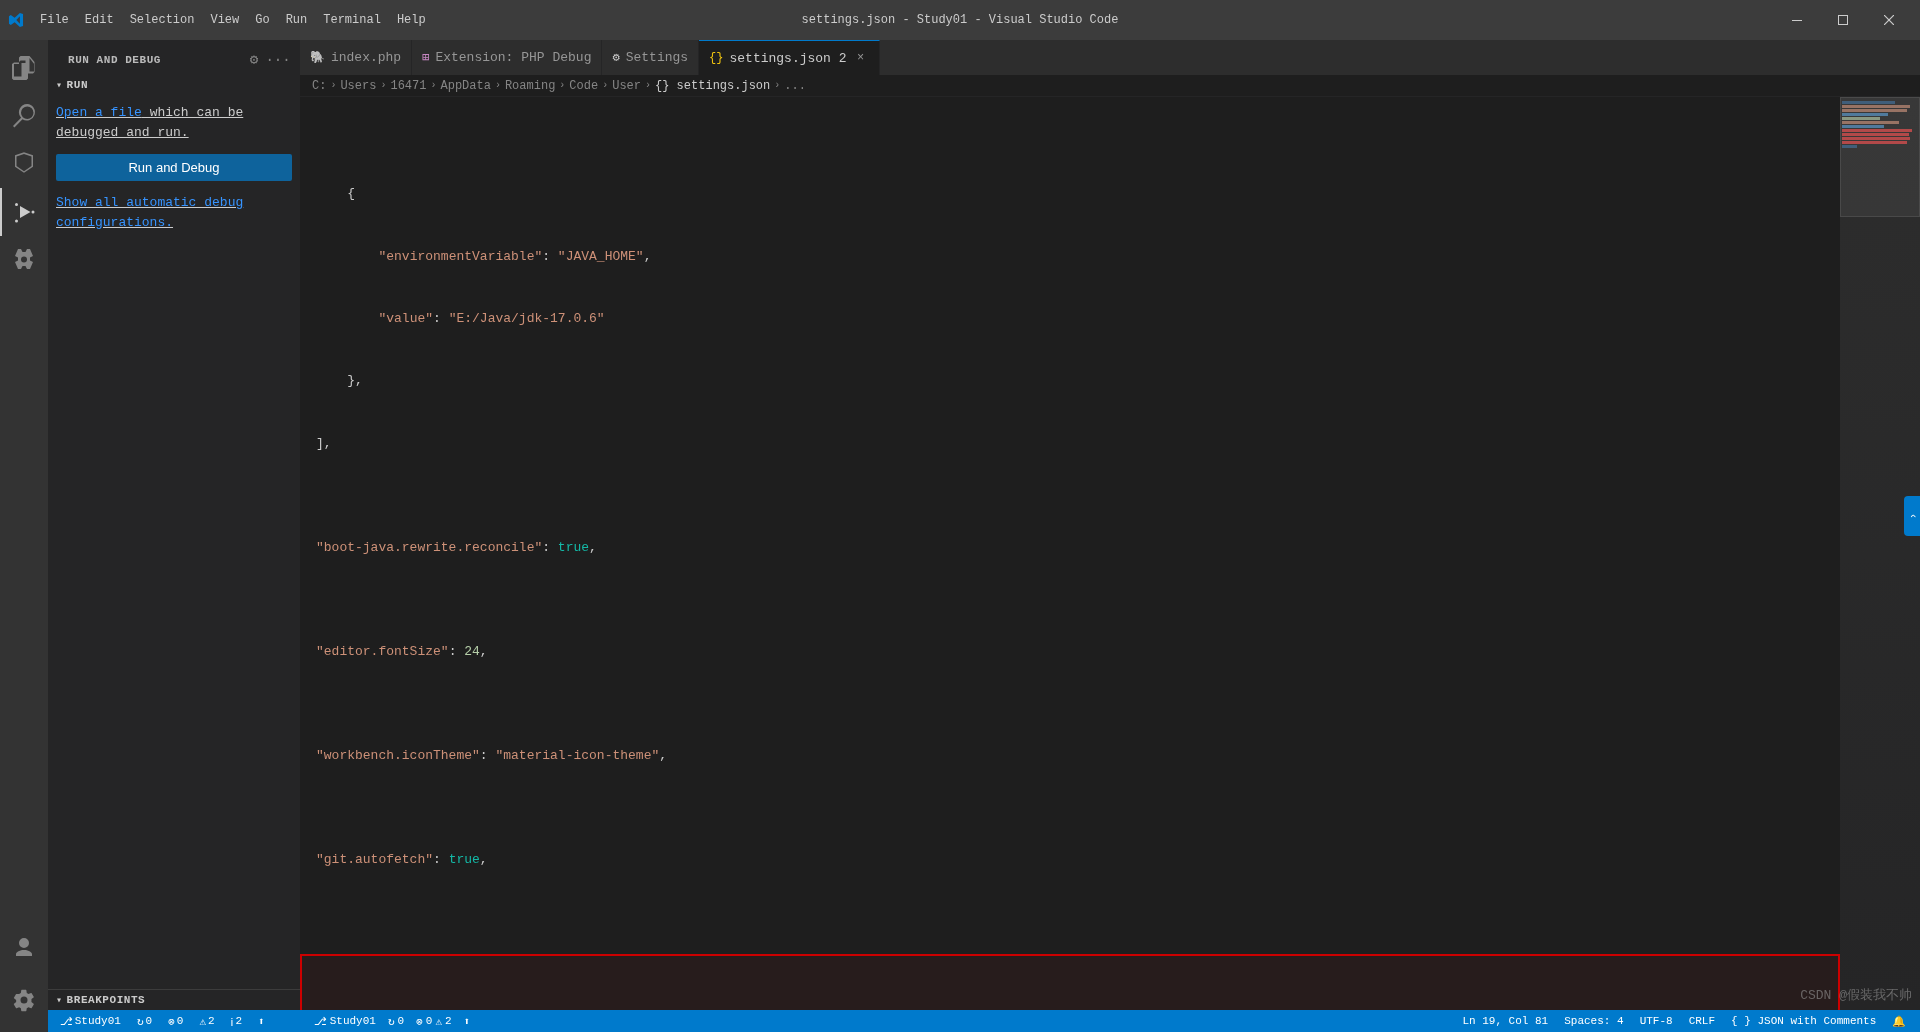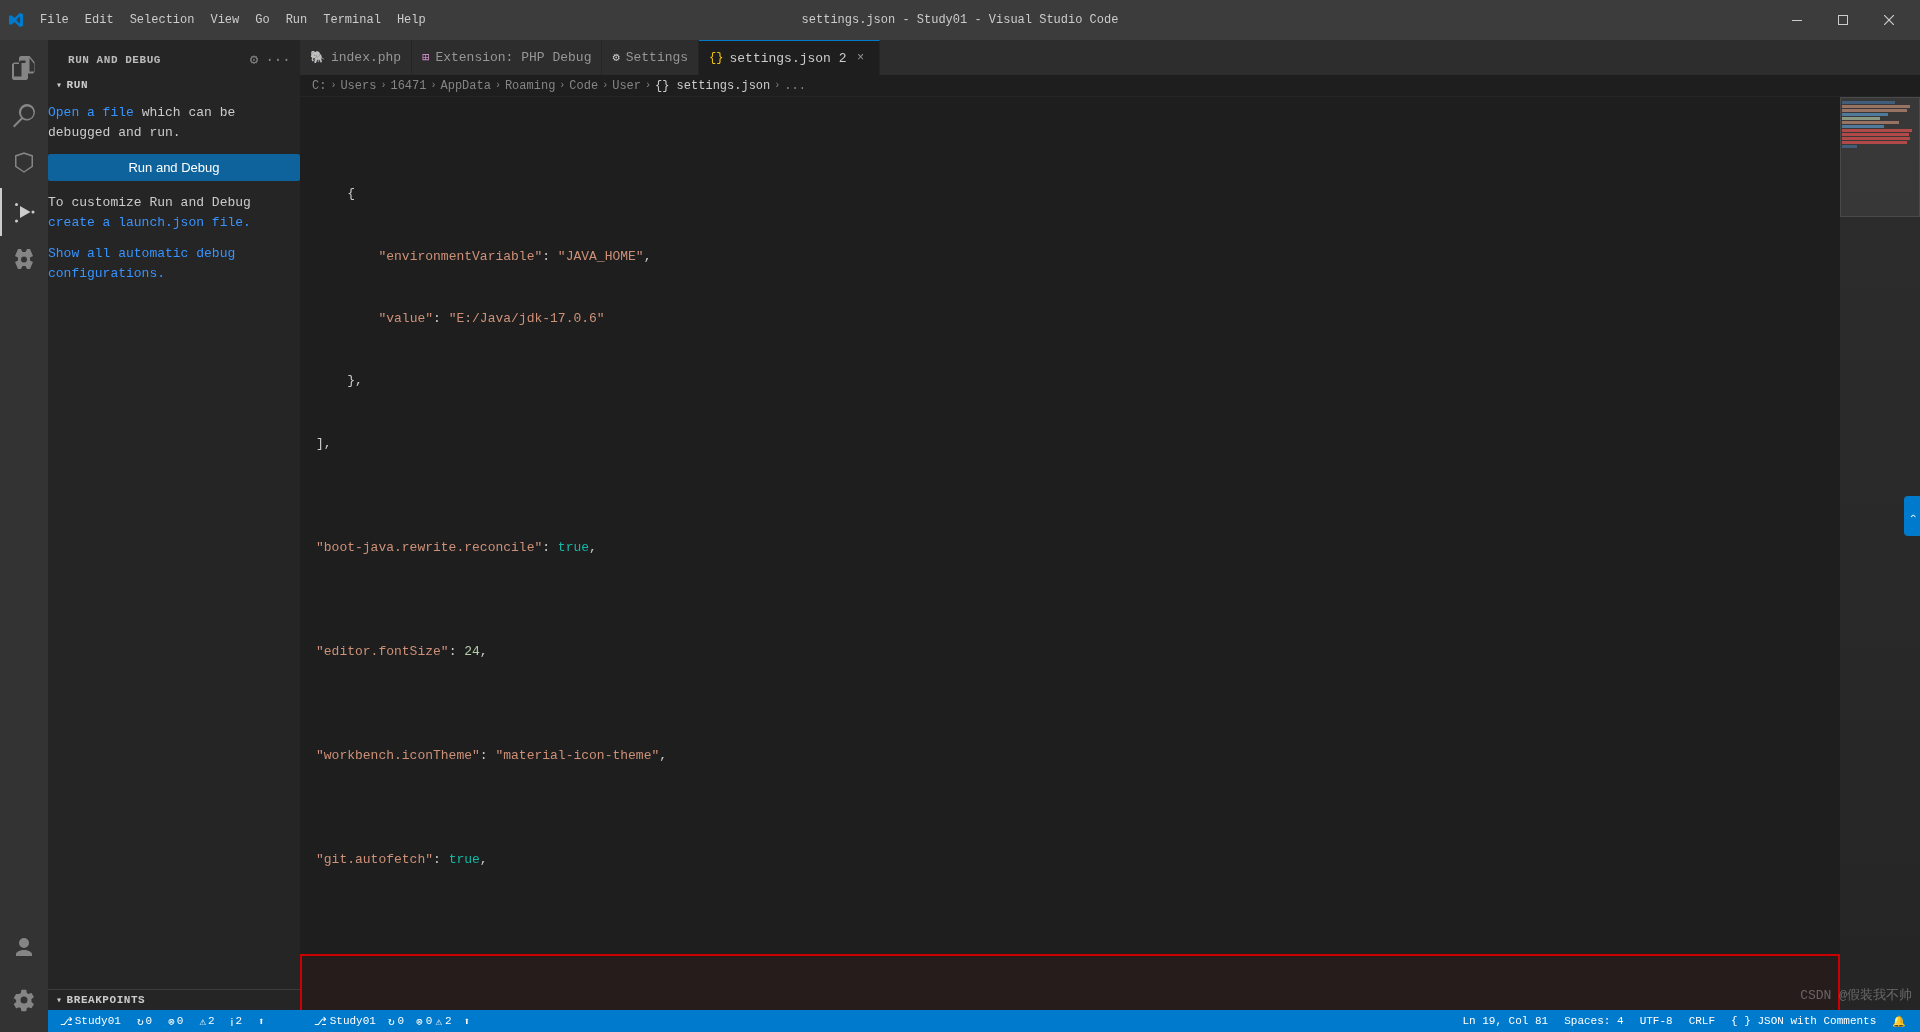--- a/index.html
+++ b/index.html
@@ -161,24 +161,25 @@
       letter-spacing: 0.05em;
       text-transform: uppercase;
     }
     .chevron {
       margin-right: 4px;
       font-size: 10px;
       color: #cccccc;
     }
 
     .run-debug-content {
-      padding: 8px 0;
+      padding: 8px 8px;
       font-size: 13px;
       color: #cccccc;
       flex: 1;
+      text-decoration: underline;
     }
     .run-debug-content a {
       color: #3794ff;
       text-decoration: none;
     }
     .run-debug-paragraph {
       margin-bottom: 12px;
       line-height: 1.5;
     }
 
@@ -497,23 +498,20 @@
     <div class="sidebar-run-wrapper">
       <div class="sidebar-section-header">
         <span class="chevron">▾</span>
         <span>RUN</span>
       </div>
       <div class="run-debug-content">
         <div class="run-debug-paragraph">
           <a>Open a file</a><span> which can be debugged and run.</span>
         </div>
         <button class="run-and-debug-btn">Run and Debug</button>
-        <div class="run-debug-paragraph">
-          <span>To customize Run and Debug </span><a>create a launch.json file.</a>
-        </div>
         <div class="run-debug-paragraph">
           <a>Show all automatic debug configurations.</a>
         </div>
       </div>
     </div>
 
     <div class="sidebar-bottom-section">
       <div class="sidebar-section-header">
         <span class="chevron">▾</span>
         <span>BREAKPOINTS</span>

